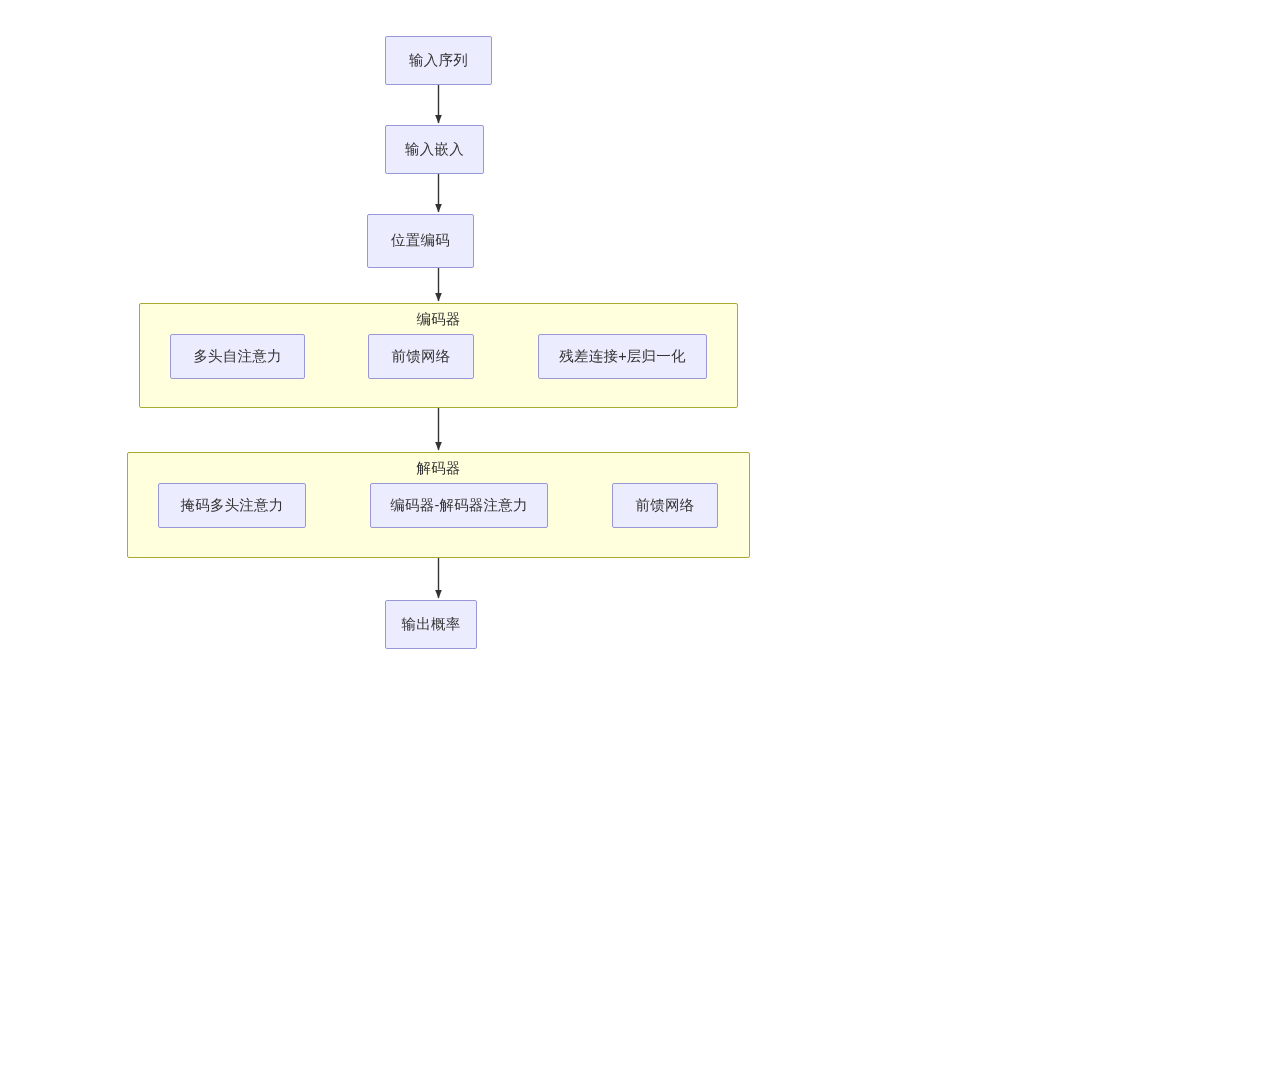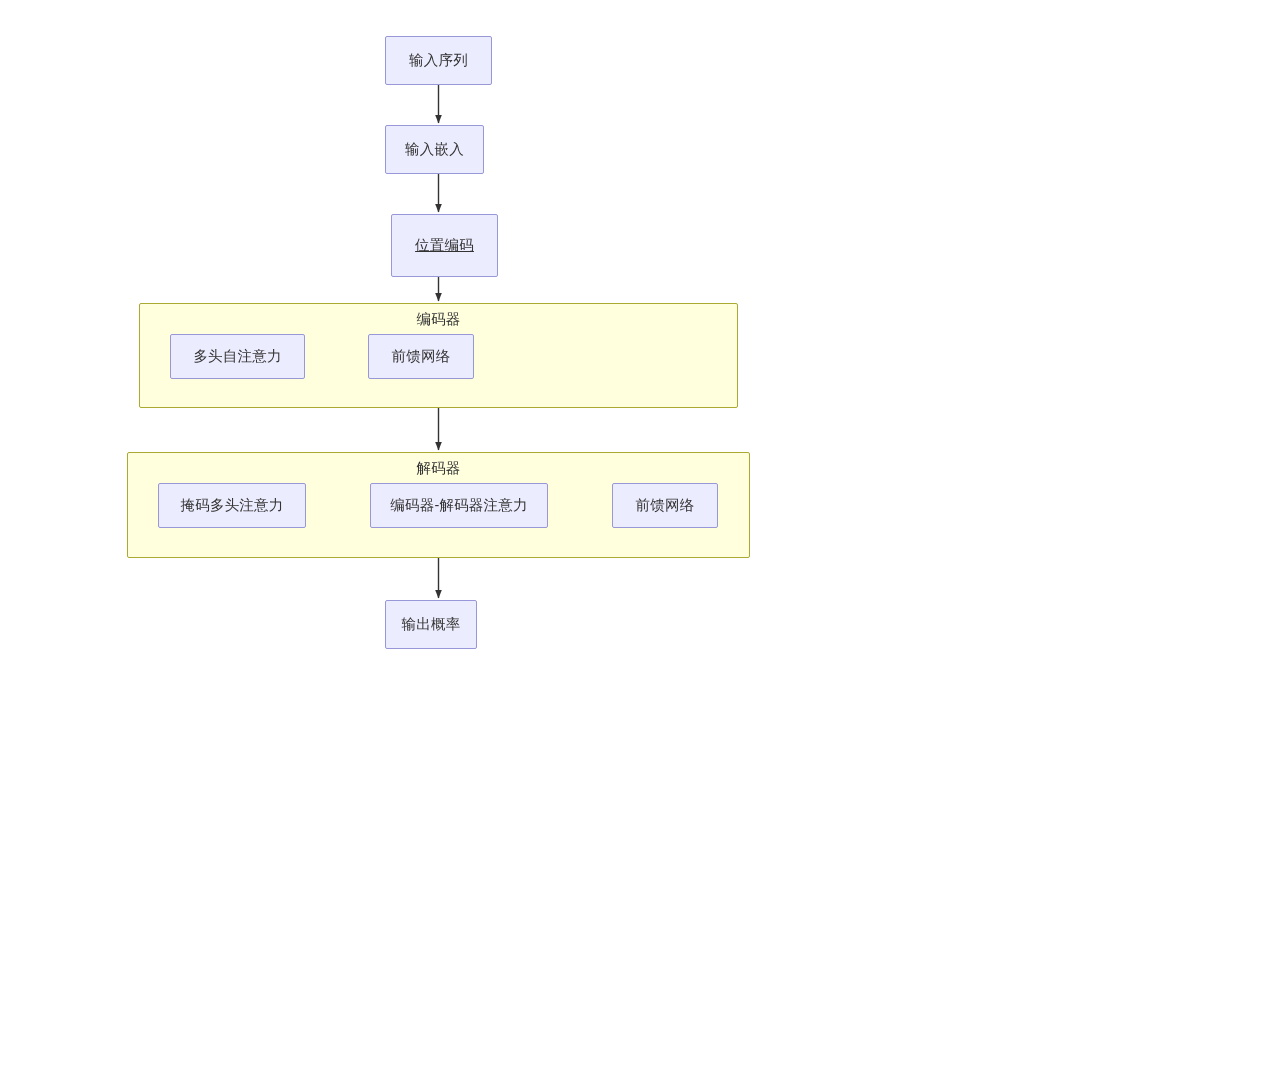--- a/index.html
+++ b/index.html
@@ -57,21 +57,21 @@
     text-align: center;
     font-size: 14.5px;
     color: #333333;
     white-space: nowrap;
     letter-spacing: 0.2px;
   }
 
   
   #node-input-sequence   { left: 385px; top: 36px;  width: 107px; height: 49px; text-align: center; }
   #node-input-embedding  { left: 385px; top: 125px; width: 99px; height: 49px; }
-  #node-positional-enc   { left: 391px; top: 214px; width: 107px; height: 63px; text-decoration: underline; }
+  #node-positional-enc   { left: 367px; top: 214px; width: 107px; height: 54px; }
   #node-output-prob      { left: 385px; top: 600px; width: 92px; height: 49px; }
 
   
   #subgraph-encoder      { left: 139px; top: 303px; width: 599px; height: 105px; }
   #node-mha              { left: 170px; top: 334px; width: 135px; height: 45px; }
   #node-ffn-encoder      { left: 368px; top: 334px; width: 106px; height: 45px; }
   #node-residual-norm    { left: 538px; top: 334px; width: 169px; height: 45px; }
 
   
   #subgraph-decoder      { left: 127px; top: 452px; width: 623px; height: 106px; }
@@ -111,20 +111,21 @@
   <div class="node" id="node-positional-enc">位置编码</div>
 
   <div class="subgraph" id="subgraph-encoder">
     <div class="subgraph-title">编码器</div>
   </div>
 
   <div class="node" id="node-mha">多头自注意力</div>
 
   <div class="node" id="node-ffn-encoder">前馈网络</div>
 
+  <div class="node" id="node-residual-norm">残差连接+层归一化</div>
 
   <div class="subgraph" id="subgraph-decoder">
     <div class="subgraph-title">解码器</div>
   </div>
 
   <div class="node" id="node-cross-attention">编码器-解码器注意力</div>
 
   <div class="node" id="node-masked-mha">掩码多头注意力</div>
 
   <div class="node" id="node-ffn-decoder">前馈网络</div>

